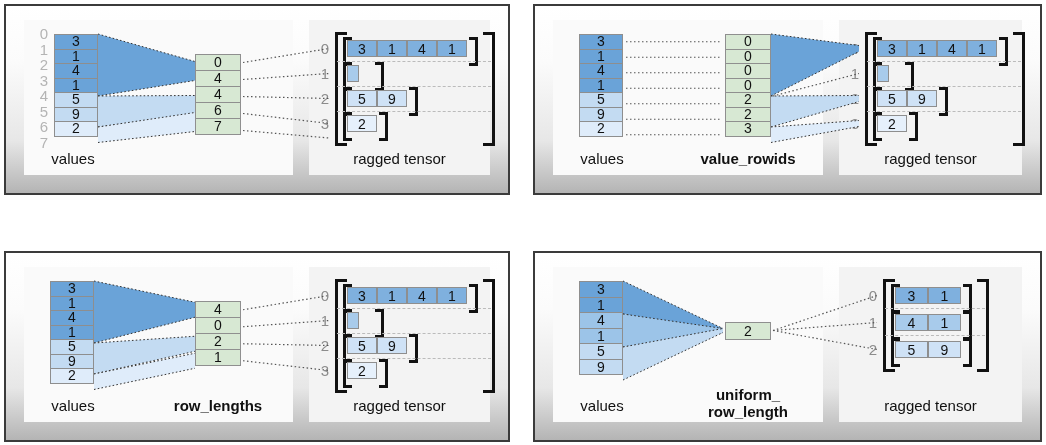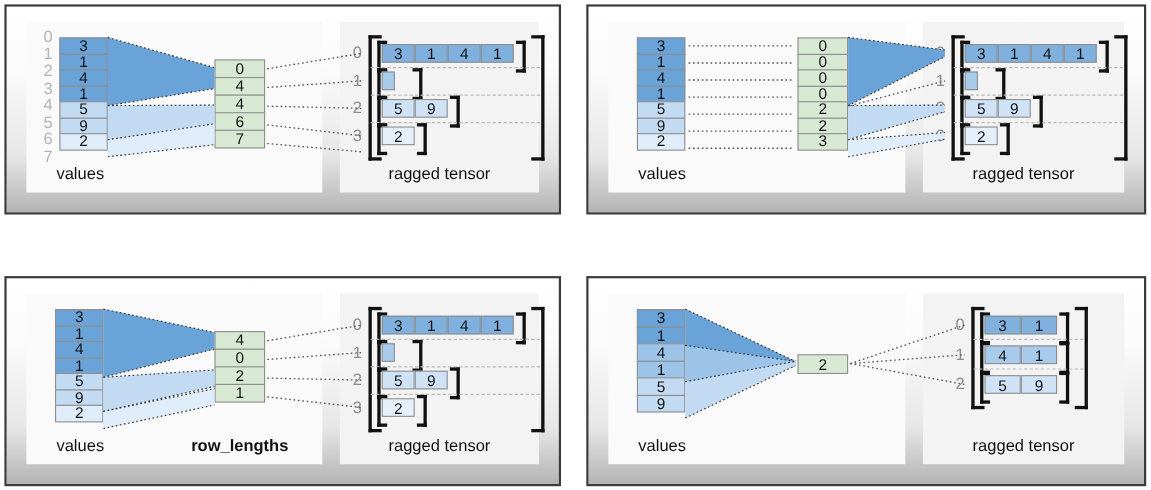--- a/index.html
+++ b/index.html
@@ -166,20 +166,21 @@
         <div class="col" style="left: 190px; top: 28px; width: 46px;">
           <div class="cell green" style="height: 15.5px; line-height: 15.5px;">0</div>
           <div class="cell green" style="height: 15.5px; line-height: 15.5px;">0</div>
           <div class="cell green" style="height: 15.5px; line-height: 15.5px;">0</div>
           <div class="cell green" style="height: 15.5px; line-height: 15.5px;">0</div>
           <div class="cell green" style="height: 15.5px; line-height: 15.5px;">2</div>
           <div class="cell green" style="height: 15.5px; line-height: 15.5px;">2</div>
           <div class="cell green" style="height: 15.5px; line-height: 15.5px;">3</div>
         </div>
         <div class="box-label" style="left: 22px; width: 90px; bottom: 26px; position: absolute;">values</div>
+        <div class="box-label bold" style="left: 138px; width: 150px; bottom: 26px; position: absolute;">value_rowids</div>
         <div class="box-label" style="left: 304px; width: 183px; bottom: 26px; position: absolute;">ragged tensor</div>
         <div style="position: absolute; left: 330px; top: 26px; width: 9px; height: 108px; border-top: 3px solid rgb(17, 17, 17); border-bottom: 3px solid rgb(17, 17, 17); border-left: 3px solid rgb(17, 17, 17); border-image: initial; border-right: none;"></div>
         <div style="position: absolute; left: 478px; top: 26px; width: 9px; height: 108px; border-top: 3px solid rgb(17, 17, 17); border-right: 3px solid rgb(17, 17, 17); border-bottom: 3px solid rgb(17, 17, 17); border-image: initial; border-left: none;"></div>
         <div class="rt-rowidx" style="left: 310px; top: 35px;">0</div>
         <div style="position: absolute; left: 338px; top: 31px; width: 6px; height: 23px; border-top: 3px solid rgb(17, 17, 17); border-bottom: 3px solid rgb(17, 17, 17); border-left: 3px solid rgb(17, 17, 17); border-image: initial; border-right: none;"></div>
         <div style="position: absolute; left: 464px; top: 31px; width: 6px; height: 23px; border-top: 3px solid rgb(17, 17, 17); border-right: 3px solid rgb(17, 17, 17); border-bottom: 3px solid rgb(17, 17, 17); border-image: initial; border-left: none;"></div>
         <div class="rt-cell b0" style="left: 342px; top: 34px; width: 30px; height: 17px;">3</div>
         <div class="rt-cell b0" style="left: 372px; top: 34px; width: 30px; height: 17px;">1</div>
         <div class="rt-cell b0" style="left: 402px; top: 34px; width: 30px; height: 17px;">4</div>
         <div class="rt-cell b0" style="left: 432px; top: 34px; width: 30px; height: 17px;">1</div>
@@ -293,20 +294,22 @@
           <div class="cell b0" style="height: 16.5px; line-height: 16.5px;">1</div>
           <div class="cell b1" style="height: 16.5px; line-height: 16.5px;">4</div>
           <div class="cell b1" style="height: 16.5px; line-height: 16.5px;">1</div>
           <div class="cell b2" style="height: 16.5px; line-height: 16.5px;">5</div>
           <div class="cell b2" style="height: 16.5px; line-height: 16.5px;">9</div>
         </div>
         <div class="col" style="left: 190px; top: 68.5px; width: 46px;">
           <div class="cell green" style="height: 18px; line-height: 18px;">2</div>
         </div>
         <div class="box-label" style="left: 22px; width: 90px; bottom: 26px; position: absolute;">values</div>
+        <div class="box-label bold" style="left: 138px; width: 150px; bottom: 20px; position: absolute;">uniform_
+row_length</div>
         <div class="box-label" style="left: 304px; width: 183px; bottom: 26px; position: absolute;">ragged tensor</div>
         <div style="position: absolute; left: 348px; top: 26px; width: 9px; height: 87px; border-top: 3px solid rgb(17, 17, 17); border-bottom: 3px solid rgb(17, 17, 17); border-left: 3px solid rgb(17, 17, 17); border-image: initial; border-right: none;"></div>
         <div style="position: absolute; left: 442px; top: 26px; width: 9px; height: 87px; border-top: 3px solid rgb(17, 17, 17); border-right: 3px solid rgb(17, 17, 17); border-bottom: 3px solid rgb(17, 17, 17); border-image: initial; border-left: none;"></div>
         <div class="rt-rowidx" style="left: 328px; top: 35px;">0</div>
         <div style="position: absolute; left: 356px; top: 31px; width: 6px; height: 23px; border-top: 3px solid rgb(17, 17, 17); border-bottom: 3px solid rgb(17, 17, 17); border-left: 3px solid rgb(17, 17, 17); border-image: initial; border-right: none;"></div>
         <div style="position: absolute; left: 428px; top: 31px; width: 6px; height: 23px; border-top: 3px solid rgb(17, 17, 17); border-right: 3px solid rgb(17, 17, 17); border-bottom: 3px solid rgb(17, 17, 17); border-image: initial; border-left: none;"></div>
         <div class="rt-cell b0" style="left: 360px; top: 34px; width: 33px; height: 17px;">3</div>
         <div class="rt-cell b0" style="left: 393px; top: 34px; width: 33px; height: 17px;">1</div>
         <div style="position: absolute; left: 350px; top: 55px; width: 100px; height: 0px; border-top: 1px dashed rgb(187, 187, 187);"></div>
         <div class="rt-rowidx" style="left: 328px; top: 62px;">1</div>

